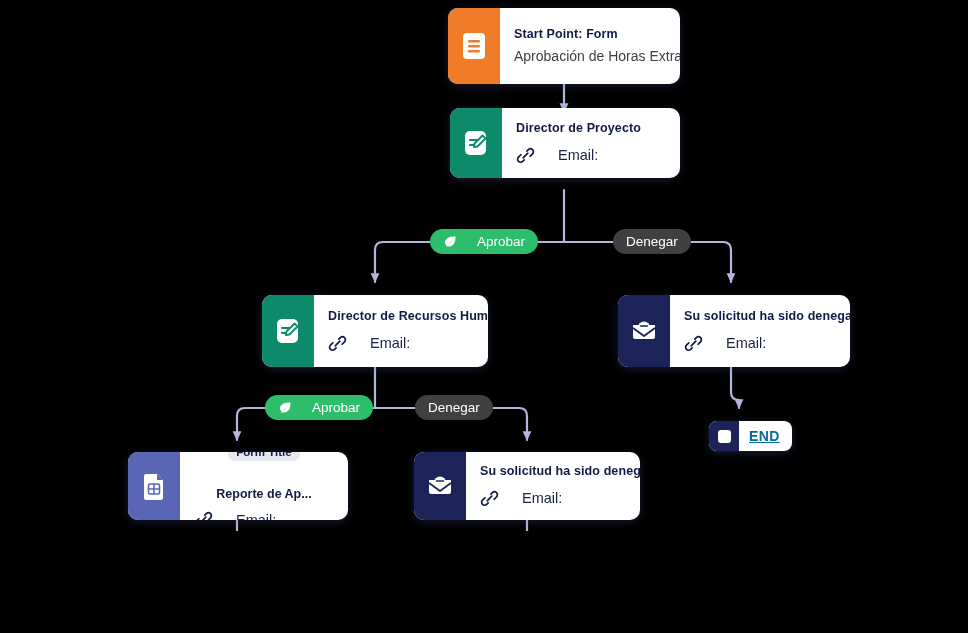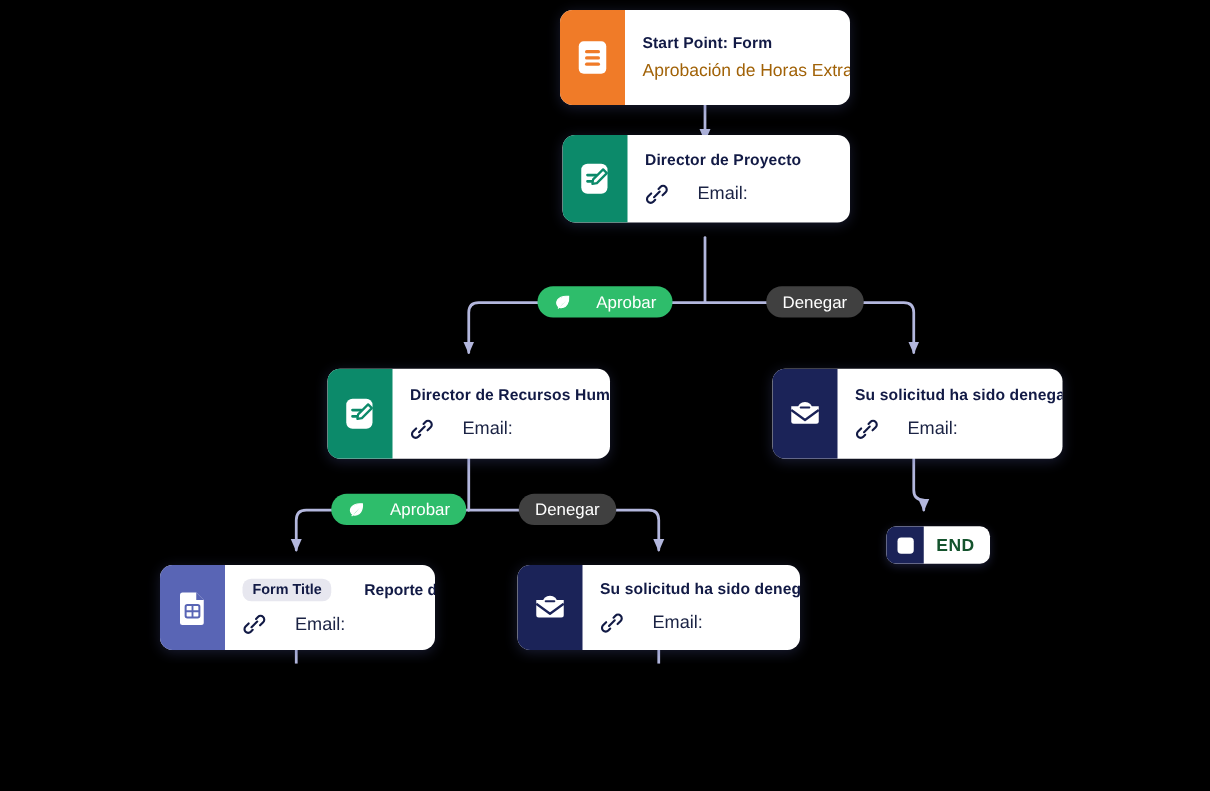--- a/index.html
+++ b/index.html
@@ -56,40 +56,41 @@
   .node-title {
     font-size: 12.5px;
     font-weight: bold;
     color: #121a45;
     letter-spacing: 0.1px;
     white-space: nowrap;
     line-height: 1.25;
   }
   .node-sub {
     font-size: 14px;
-    color: #a16207;
+    color: #404040;
     white-space: nowrap;
     line-height: 1.3;
     margin-top: 4px;
   }
   .email-row {
     display: flex;
     align-items: center;
     gap: 23px;
     margin-top: 9px;
   }
   .email-label {
     font-size: 14.5px;
     color: #1b2344;
     white-space: nowrap;
   }
   .title-row {
     display: flex;
     align-items: center;
     gap: 26px;
+    flex-direction: column;
   }
   .chip {
     background: #e7e7ef;
     border-radius: 7px;
     padding: 3px 8px;
     font-size: 11.5px;
     font-weight: bold;
     color: #121a45;
     white-space: nowrap;
   }
@@ -149,22 +150,23 @@
     height: 13px;
     background: #ffffff;
     border-radius: 3px;
   }
   .end-label {
     display: flex;
     align-items: center;
     padding: 0 12px 0 10px;
     font-size: 14px;
     font-weight: bold;
-    color: #14532d;
+    color: #0369a1;
     letter-spacing: 0.4px;
+    text-decoration: underline;
   }
 </style>
 </head>
 <body>
 
 <div id="canvas">
 
   <svg id="edges" viewBox="0 0 968 633" width="968" height="633">
     <defs>
       <marker id="arw" viewBox="0 0 10 10" refX="8" refY="5" markerWidth="5" markerHeight="5" orient="auto-start-reverse">

